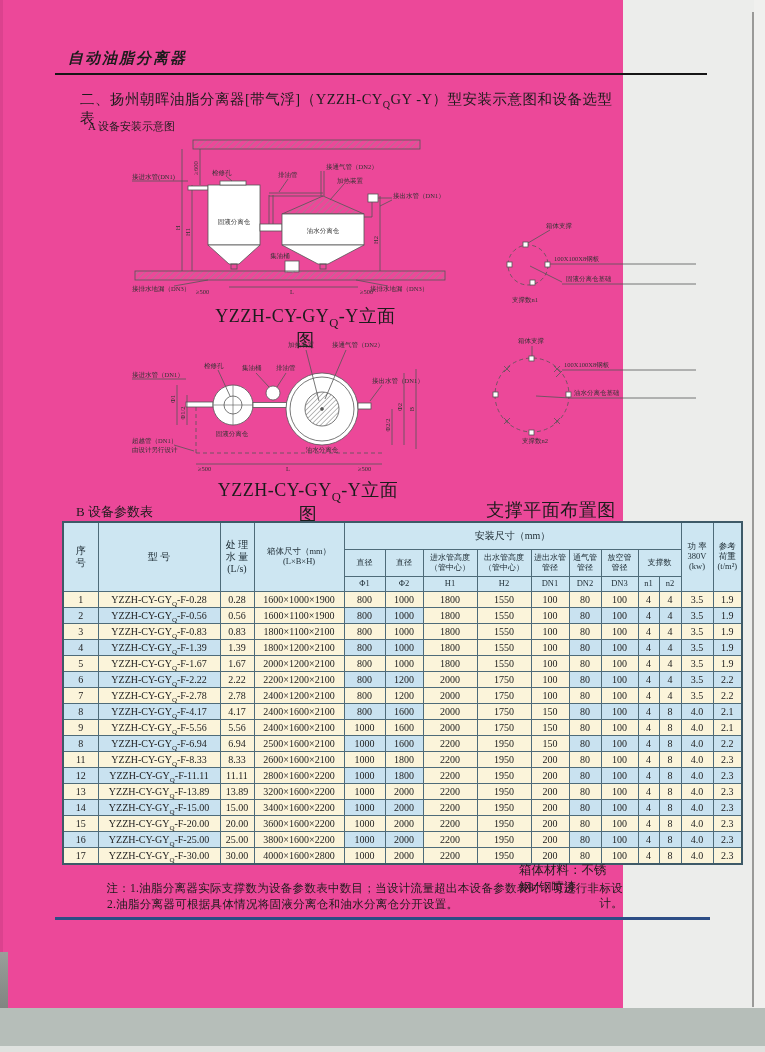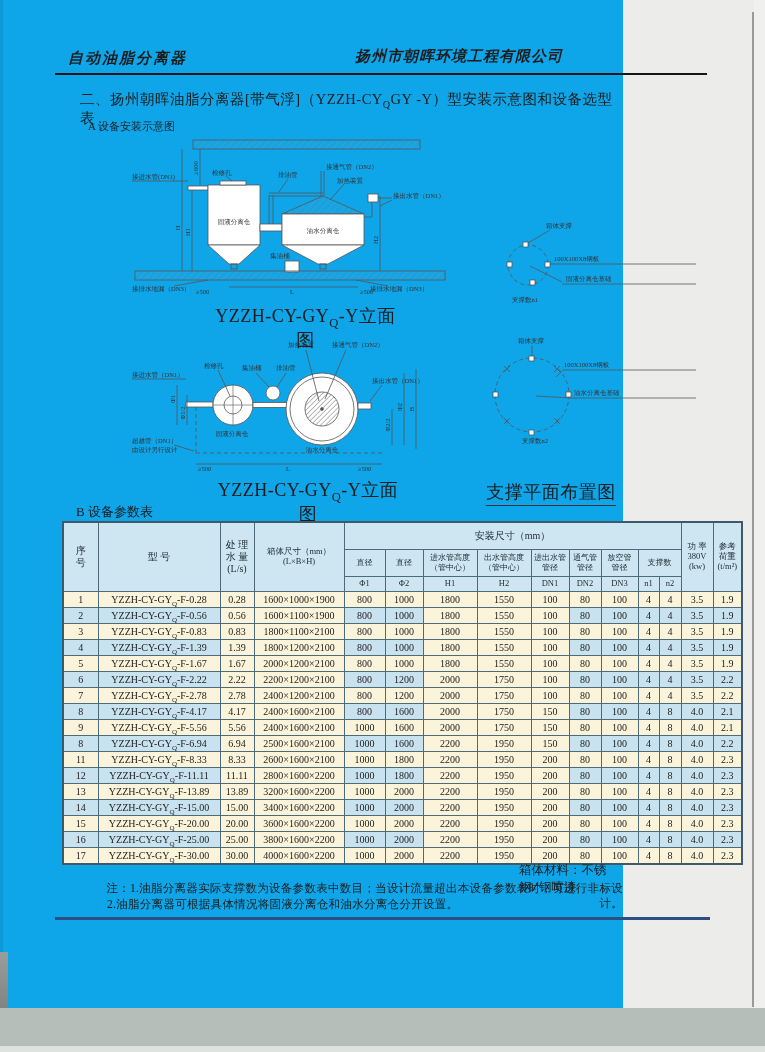--- a/index.html
+++ b/index.html
@@ -1,34 +1,34 @@
 <!DOCTYPE html>
 <html><head>
 <meta charset="utf-8">
 <style>
   html,body{margin:0;padding:0;}
   body{width:765px;height:1052px;font-family:"Liberation Serif","DejaVu Serif",serif;color:#1c1c1c;}
   .scan{position:relative;width:765px;height:1052px;background:#ecedeb;overflow:hidden;}
-  .page{position:absolute;left:0;top:0;width:623px;height:1008px;background:#0ea5e9;}
+  .page{position:absolute;left:0;top:0;width:623px;height:1008px;background:#ec4899;}
   .abs{position:absolute;}
   
   .hdr-left{left:68px;top:49px;font-size:15px;font-weight:bold;font-style:italic;letter-spacing:2px;}
   .hdr-right{right:60px;top:47px;font-size:15px;font-weight:bold;font-style:italic;letter-spacing:1px;}
   .hdr-rule{left:55px;top:73px;width:652px;height:2px;background:#161616;}
   .doc-title{left:80px;top:90px;font-size:14.5px;letter-spacing:0.5px;}
   .sec-a{left:88px;top:119px;font-size:11px;}
   .sec-b{left:76px;top:503px;font-size:13px;}
   
   svg.diag{position:absolute;}
   .lbl{font-size:6.5px;fill:#333;font-family:"Liberation Serif","DejaVu Serif",serif;}
   .cap{font-size:18px;letter-spacing:0.5px;text-align:center;}
   .cap1{left:208px;top:304px;width:195px;}
   .cap2{left:212px;top:478px;width:192px;}
   .cap2 span,.cap3 span{display:inline-block;border-bottom:1px solid #333;padding-bottom:1px;}
-  .cap3{left:476px;top:480px;width:150px;}
+  .cap3{left:476px;top:498px;width:150px;}
   sub.q{font-size:70%;line-height:0;}
   
   table.params{position:absolute;left:62px;top:521px;width:679px;border-collapse:collapse;table-layout:fixed;}
   table.params th,table.params td{border:1px solid #4e6b79;text-align:center;vertical-align:middle;padding:0;overflow:hidden;}
   table.params th{background:#cde6f2;font-weight:normal;font-size:10px;line-height:1.2;white-space:pre-line;color:#1d2b33;}
   thead tr:nth-child(1){height:27px;}
   thead tr:nth-child(2){height:27px;}
   thead tr:nth-child(3){height:15px;}
   thead tr:nth-child(2) th{font-size:8px;line-height:1.15;}
   thead tr:nth-child(3) th{font-size:8.5px;}
@@ -53,21 +53,20 @@
   .edge-left{left:0;top:952px;width:8px;height:96px;background:linear-gradient(#9a9e9a,#6f736f);}
   .edge-lshadow{left:0;top:0;width:3px;height:1008px;background:rgba(0,0,0,0.07);}
 </style>
 </head>
 <body>
 
 <div class="scan">
   <div class="page">
 
     <div class="abs hdr-left">自动油脂分离器</div>
-    <div class="abs hdr-right">扬州市朝晖环境工程有限公司</div>
     <div class="abs hdr-rule"></div>
 
     <div class="abs doc-title subq">二、扬州朝晖油脂分离器[带气浮]（YZZH-CY<sub class="q">Q</sub>GY -Y）型安装示意图和设备选型表</div>
     <div class="abs sec-a">A 设备安装示意图</div>
 
     <svg class="diag" style="left:130px;top:138px" width="330" height="168" viewBox="0 0 330 168">
       <defs>
         <pattern id="hp1" width="5" height="5" patternUnits="userSpaceOnUse" patternTransform="rotate(45)">
           <line x1="0" y1="0" x2="0" y2="5" stroke="#8d8d8d" stroke-width="1.1"></line>
         </pattern>
@@ -571,21 +570,21 @@
             <td class="c-dn3">100</td>
             <td class="c-n1">4</td>
             <td class="c-n2">8</td>
             <td class="c-pw">4.0</td>
             <td class="c-ld">2.3</td>
           </tr>
           <tr class="row-odd">
             <td class="c-no">17</td>
             <td class="c-model subq">YZZH-CY-GY<sub class="q">Q</sub>-F-30.00</td>
             <td class="c-qty">30.00</td>
-            <td class="c-box">4000×1600×2200</td>
+            <td class="c-box">4000×1600×2800</td>
             <td class="c-p1">1000</td>
             <td class="c-p2">2000</td>
             <td class="c-h1">2200</td>
             <td class="c-h2">1950</td>
             <td class="c-dn1">200</td>
             <td class="c-dn2">80</td>
             <td class="c-dn3">100</td>
             <td class="c-n1">4</td>
             <td class="c-n2">8</td>
             <td class="c-pw">4.0</td>

